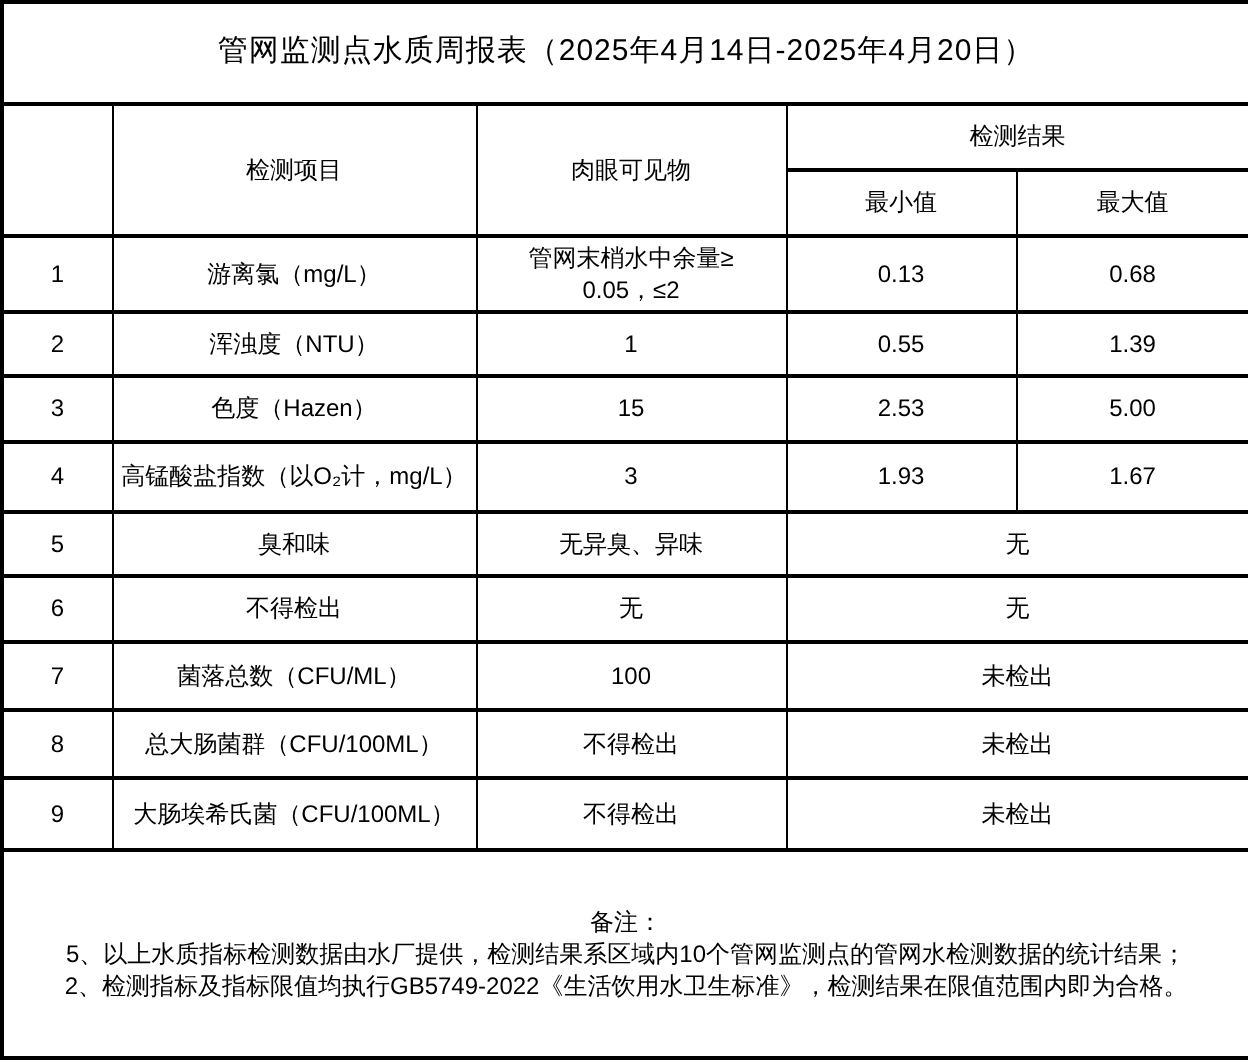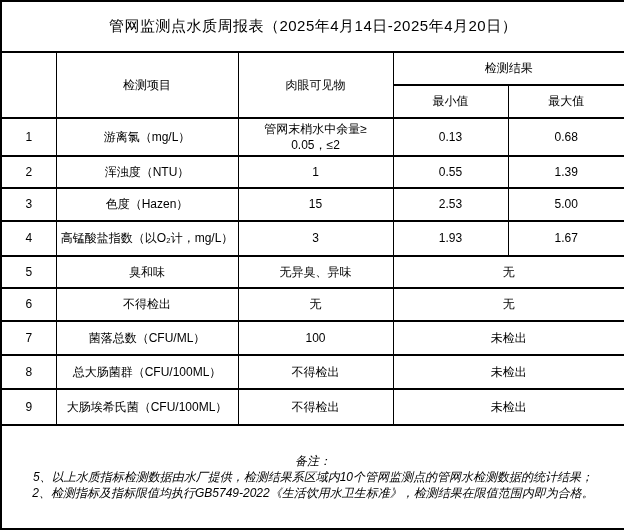--- a/index.html
+++ b/index.html
@@ -37,21 +37,20 @@
     font-size: 15px;
     letter-spacing: 0.5px;
     border-radius: 20px;
   }
   td.limit-cell { white-space: pre-line; }
   td.notes-cell {
     text-align: left;
     vertical-align: top;
     padding: 4px 6px;
     line-height: 1.32;
-    font-style: italic;
   }
   .note-line { margin: 0; }
 </style>
 </head>
 <body>
 
 <div class="page">
   <table class="report">
     <colgroup>
       <col style="width:55px">

